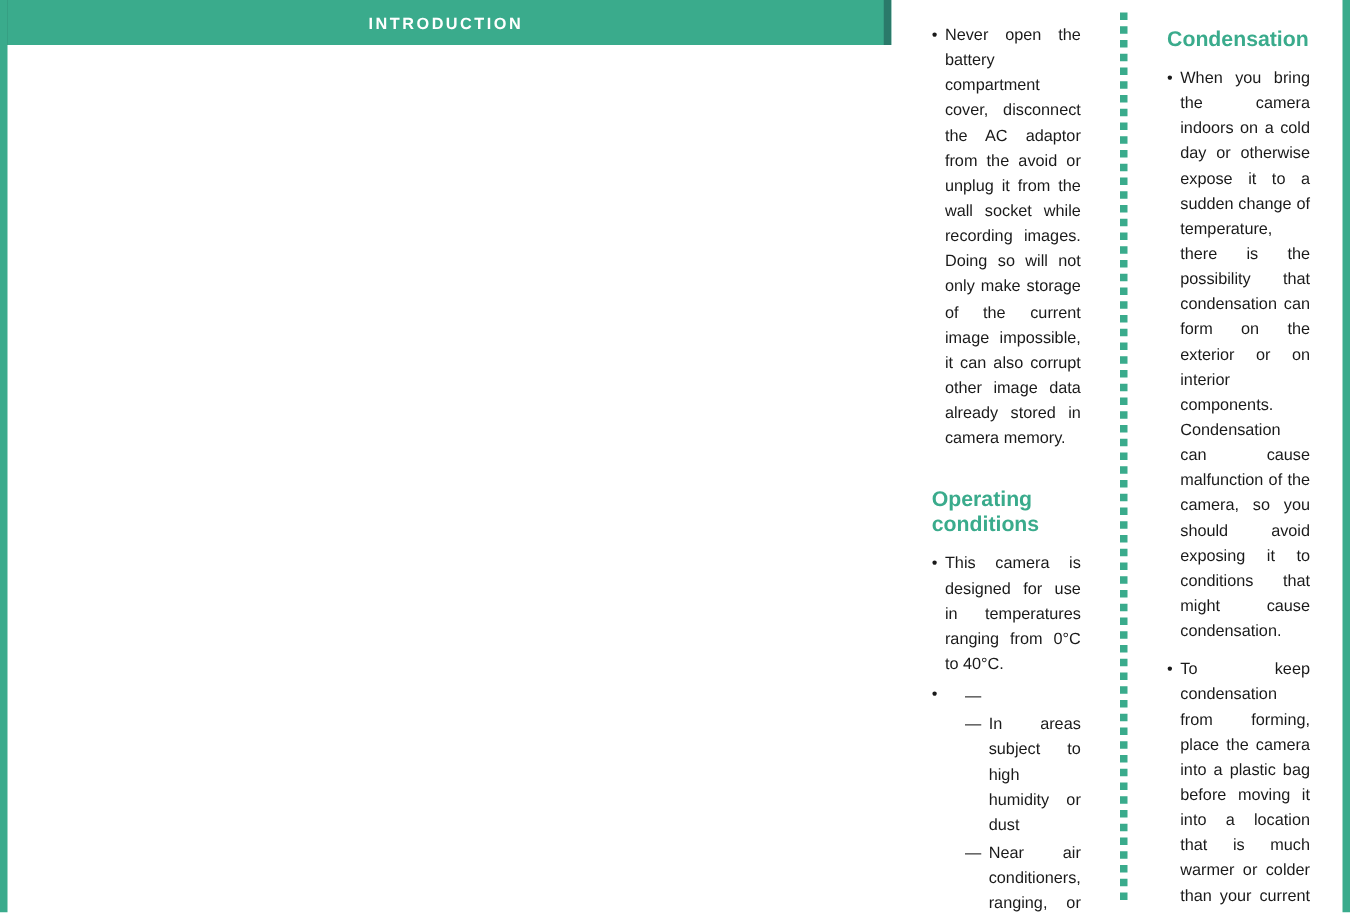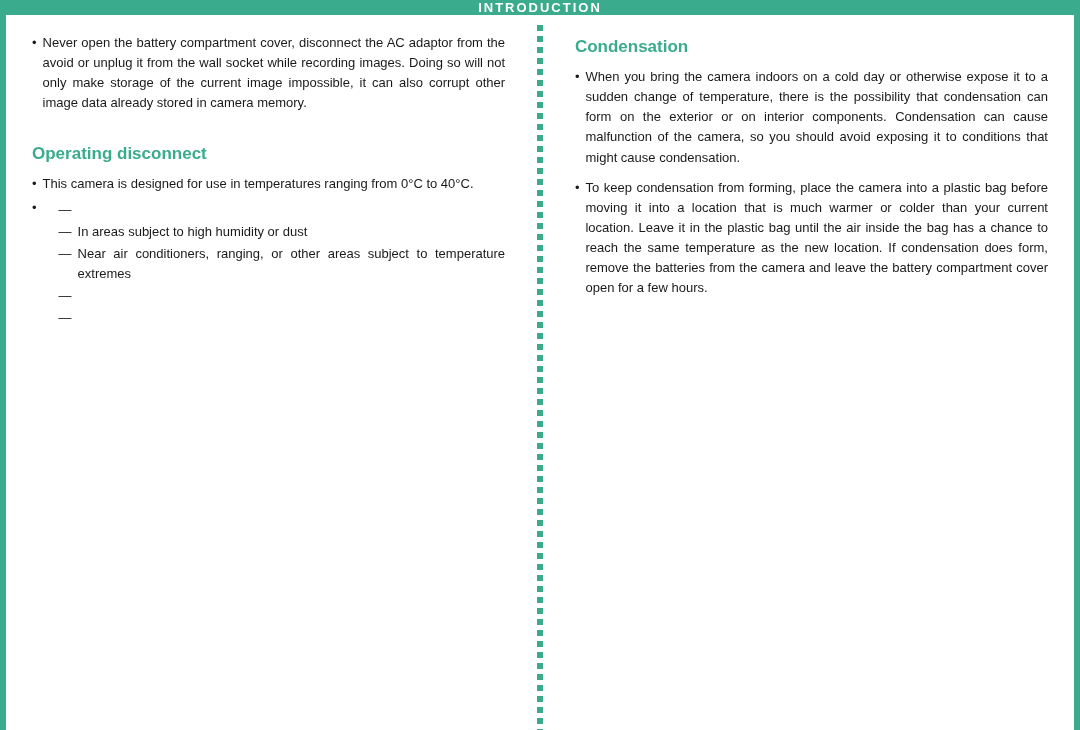--- a/index.html
+++ b/index.html
@@ -17,21 +17,20 @@
       color: #1a1a1a;
       overflow: hidden;
     }
 
     .page-container {
       width: 1080px;
       height: 730px;
       background: #fff;
       position: relative;
       display: flex;
-      flex-direction: column;
     }
 
     
     .header-bar {
       background: #3aab8c;
       height: 36px;
       display: flex;
       align-items: center;
       justify-content: center;
       width: 100%;
@@ -181,21 +180,21 @@
     <div class="left-column">
 
       <div class="intro-bullets">
         <div class="bullet-item">
           <span class="bullet-symbol">•</span>
           <span>Never open the battery compartment cover, disconnect the AC adaptor from the avoid or unplug it from the wall socket while recording images. Doing so will not only make storage of the current image impossible, it can also corrupt other image data already stored in camera memory.</span>
         </div>
       </div>
 
       <div class="operating-conditions-section">
-        <h2 class="section-heading">Operating disconnect</h2>
+        <h2 class="section-heading">Operating conditions</h2>
 
         <div class="section-content">
 
           <div class="bullet-item">
             <span class="bullet-symbol">•</span>
             <span>This camera is designed for use in temperatures ranging from 0°C to 40°C.</span>
           </div>
 
           <div class="bullet-item">
             <span class="bullet-symbol">•</span>

